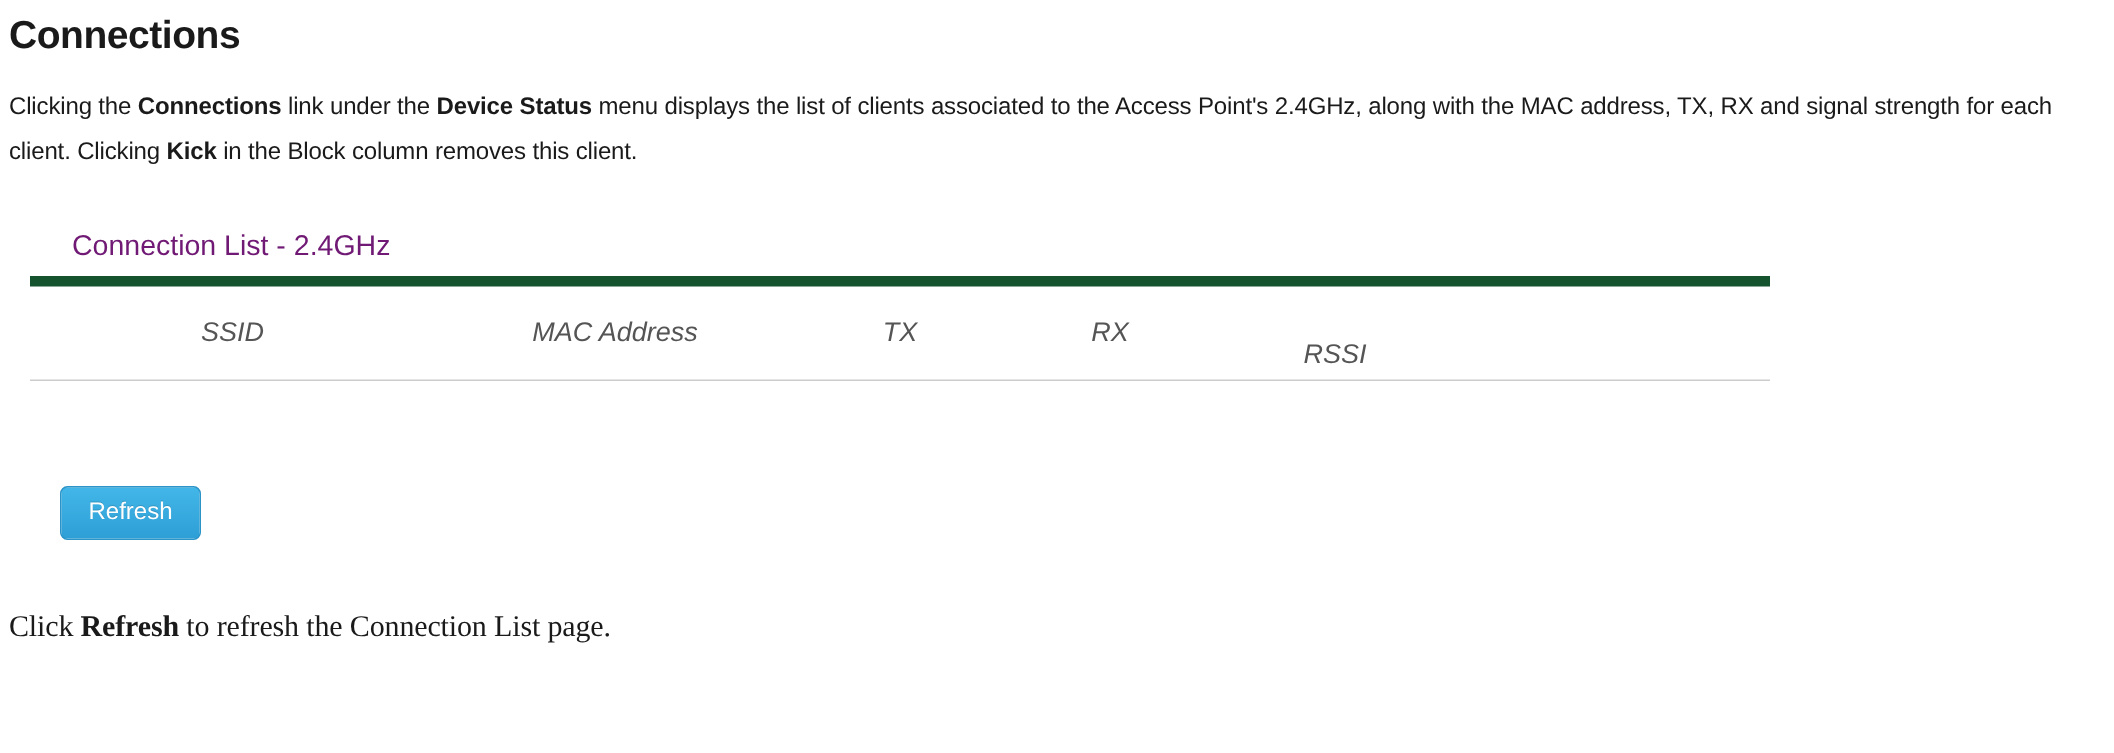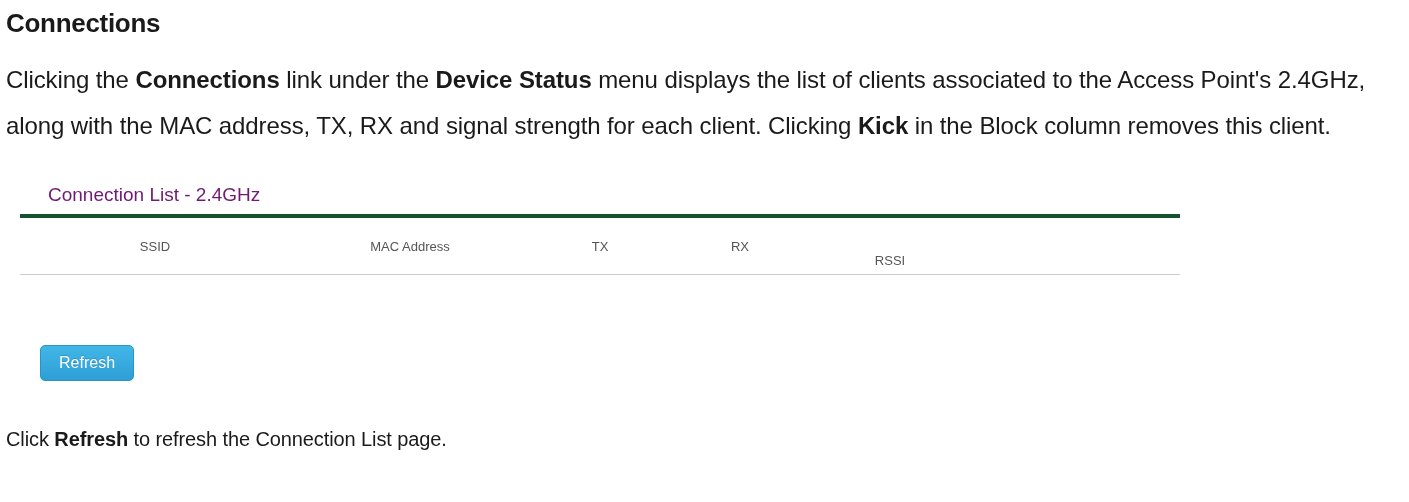--- a/index.html
+++ b/index.html
@@ -14,21 +14,21 @@
       width: 1409px;
       padding: 0;
     }
     .page-title {
       font-size: 26px;
       font-weight: 700;
       margin: 8px 0 18px 6px;
       letter-spacing: -0.3px;
     }
     .desc-paragraph {
-      font-size: 24px;
+      font-size: 16px;
       line-height: 1.9;
       margin: 0 6px 36px 6px;
       font-weight: 400;
       letter-spacing: -0.1px;
     }
     .bold {
       font-weight: 700;
     }
     .screenshot-area {
       margin: 0 0 40px 20px;
@@ -40,26 +40,27 @@
       color: #701a75;
       font-weight: 400;
       margin: 4px 0 8px 28px;
     }
     .table-wrap {
       width: 100%;
     }
     .header-row {
       display: flex;
       align-items: center;
-      border-top: 4px solid #14532d;
+      border-top: 7px solid #14532d;
       border-bottom: 1px solid #ccc;
       font-family: Arial, "Helvetica Neue", sans-serif;
-      font-size: 13px;
+      font-size: 18px;
       color: #555;
       padding: 6px 0;
+      font-style: italic;
     }
     .col {
       text-align: center;
     }
     .col-ssid { flex: 0 0 270px; }
     .col-mac  { flex: 0 0 240px; }
     .col-tx   { flex: 0 0 140px; }
     .col-rx   { flex: 0 0 140px; }
     .col-rssi { flex: 0 0 160px; margin-top: 29px; }
     .col-block{ flex: 0 0 180px; }
@@ -75,20 +76,21 @@
       border-radius: 5px;
       cursor: pointer;
       text-shadow: 0 -1px 0 rgba(0,0,0,0.15);
     }
     .footer-paragraph {
       font-size: 20px;
       line-height: 1.8;
       margin: 0 6px 0 6px;
       font-weight: 400;
       letter-spacing: -0.1px;
+      font-family: Liberation Serif, serif;
     }
   </style>
 </head>
 <body>
 
 <h1 class="page-title">Connections</h1>
 
 <p class="desc-paragraph">
   <span>Clicking the </span><span class="bold">Connections</span><span> link under the </span><span class="bold">Device Status</span><span> menu displays the list of clients associated to the Access Point's 2.4GHz, along with the MAC address, TX, RX and signal strength for each client. Clicking </span><span class="bold">Kick</span><span> in the Block column removes this client.</span>
 </p>

